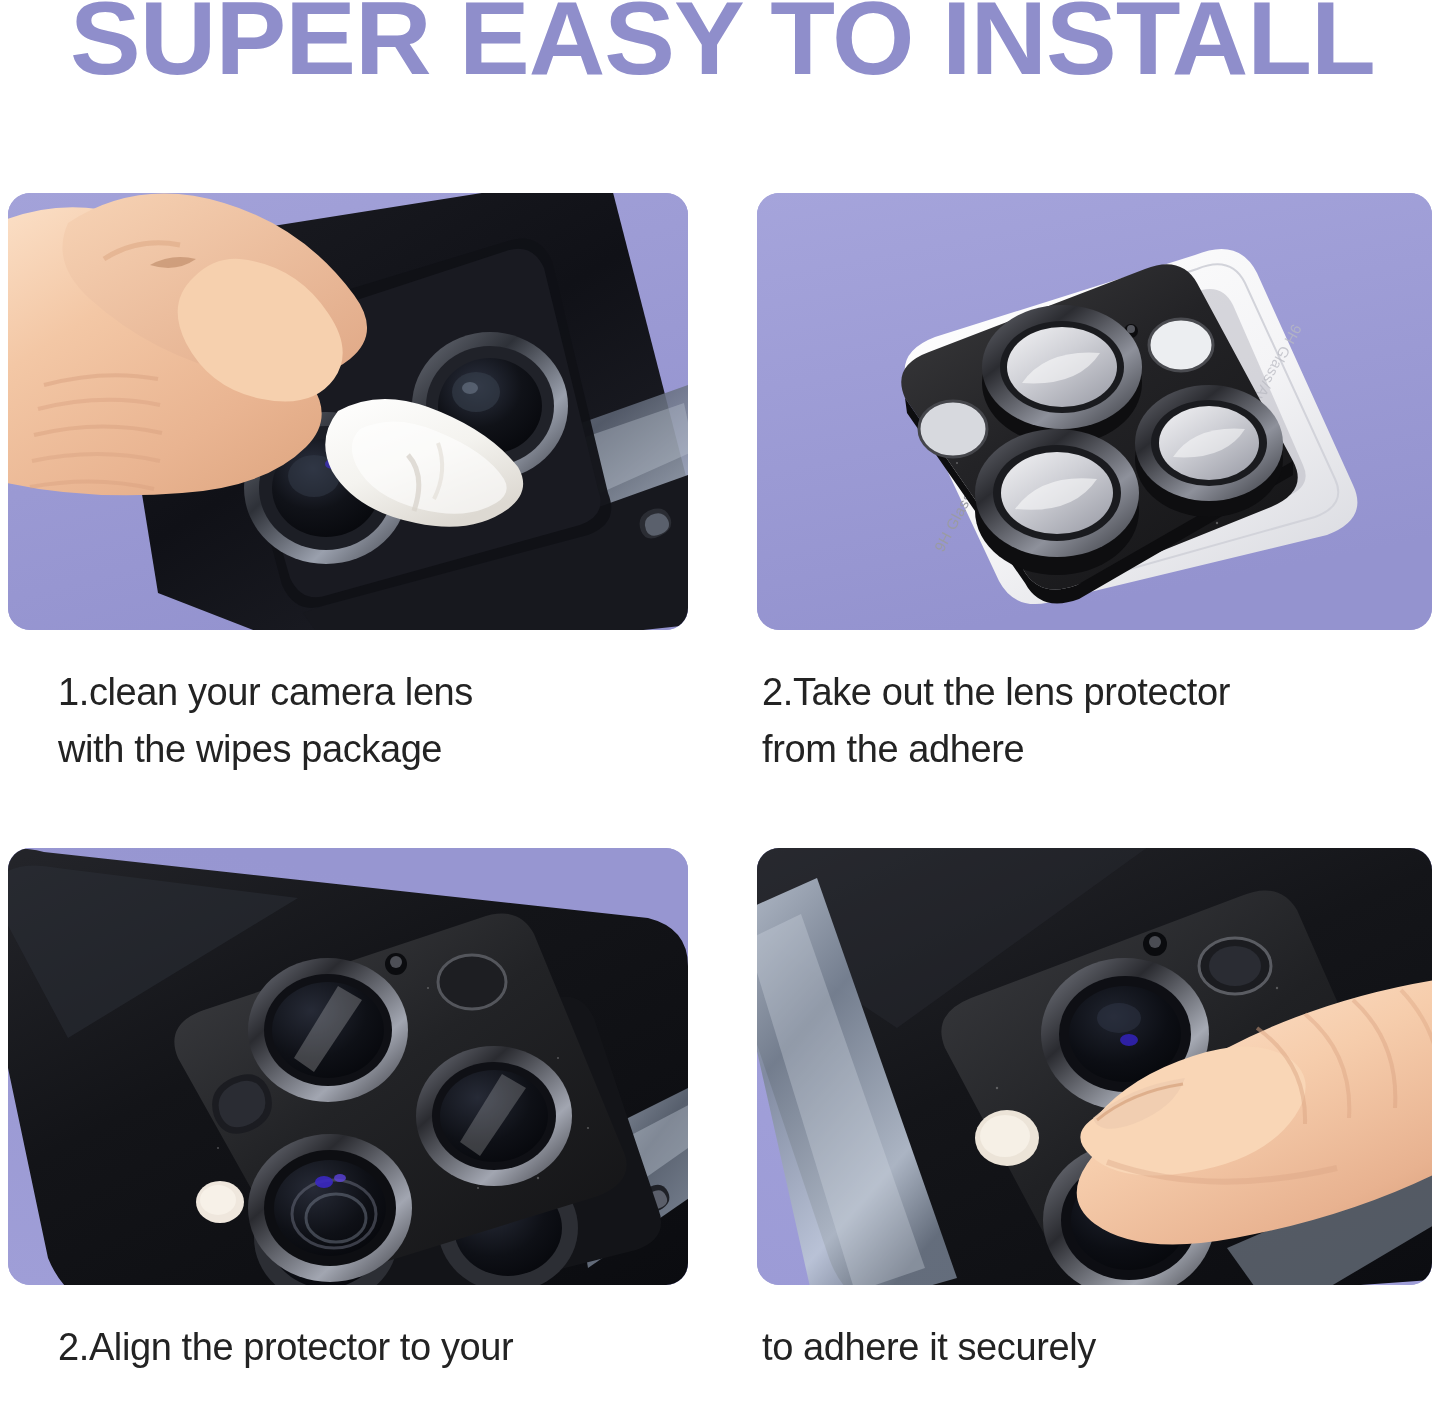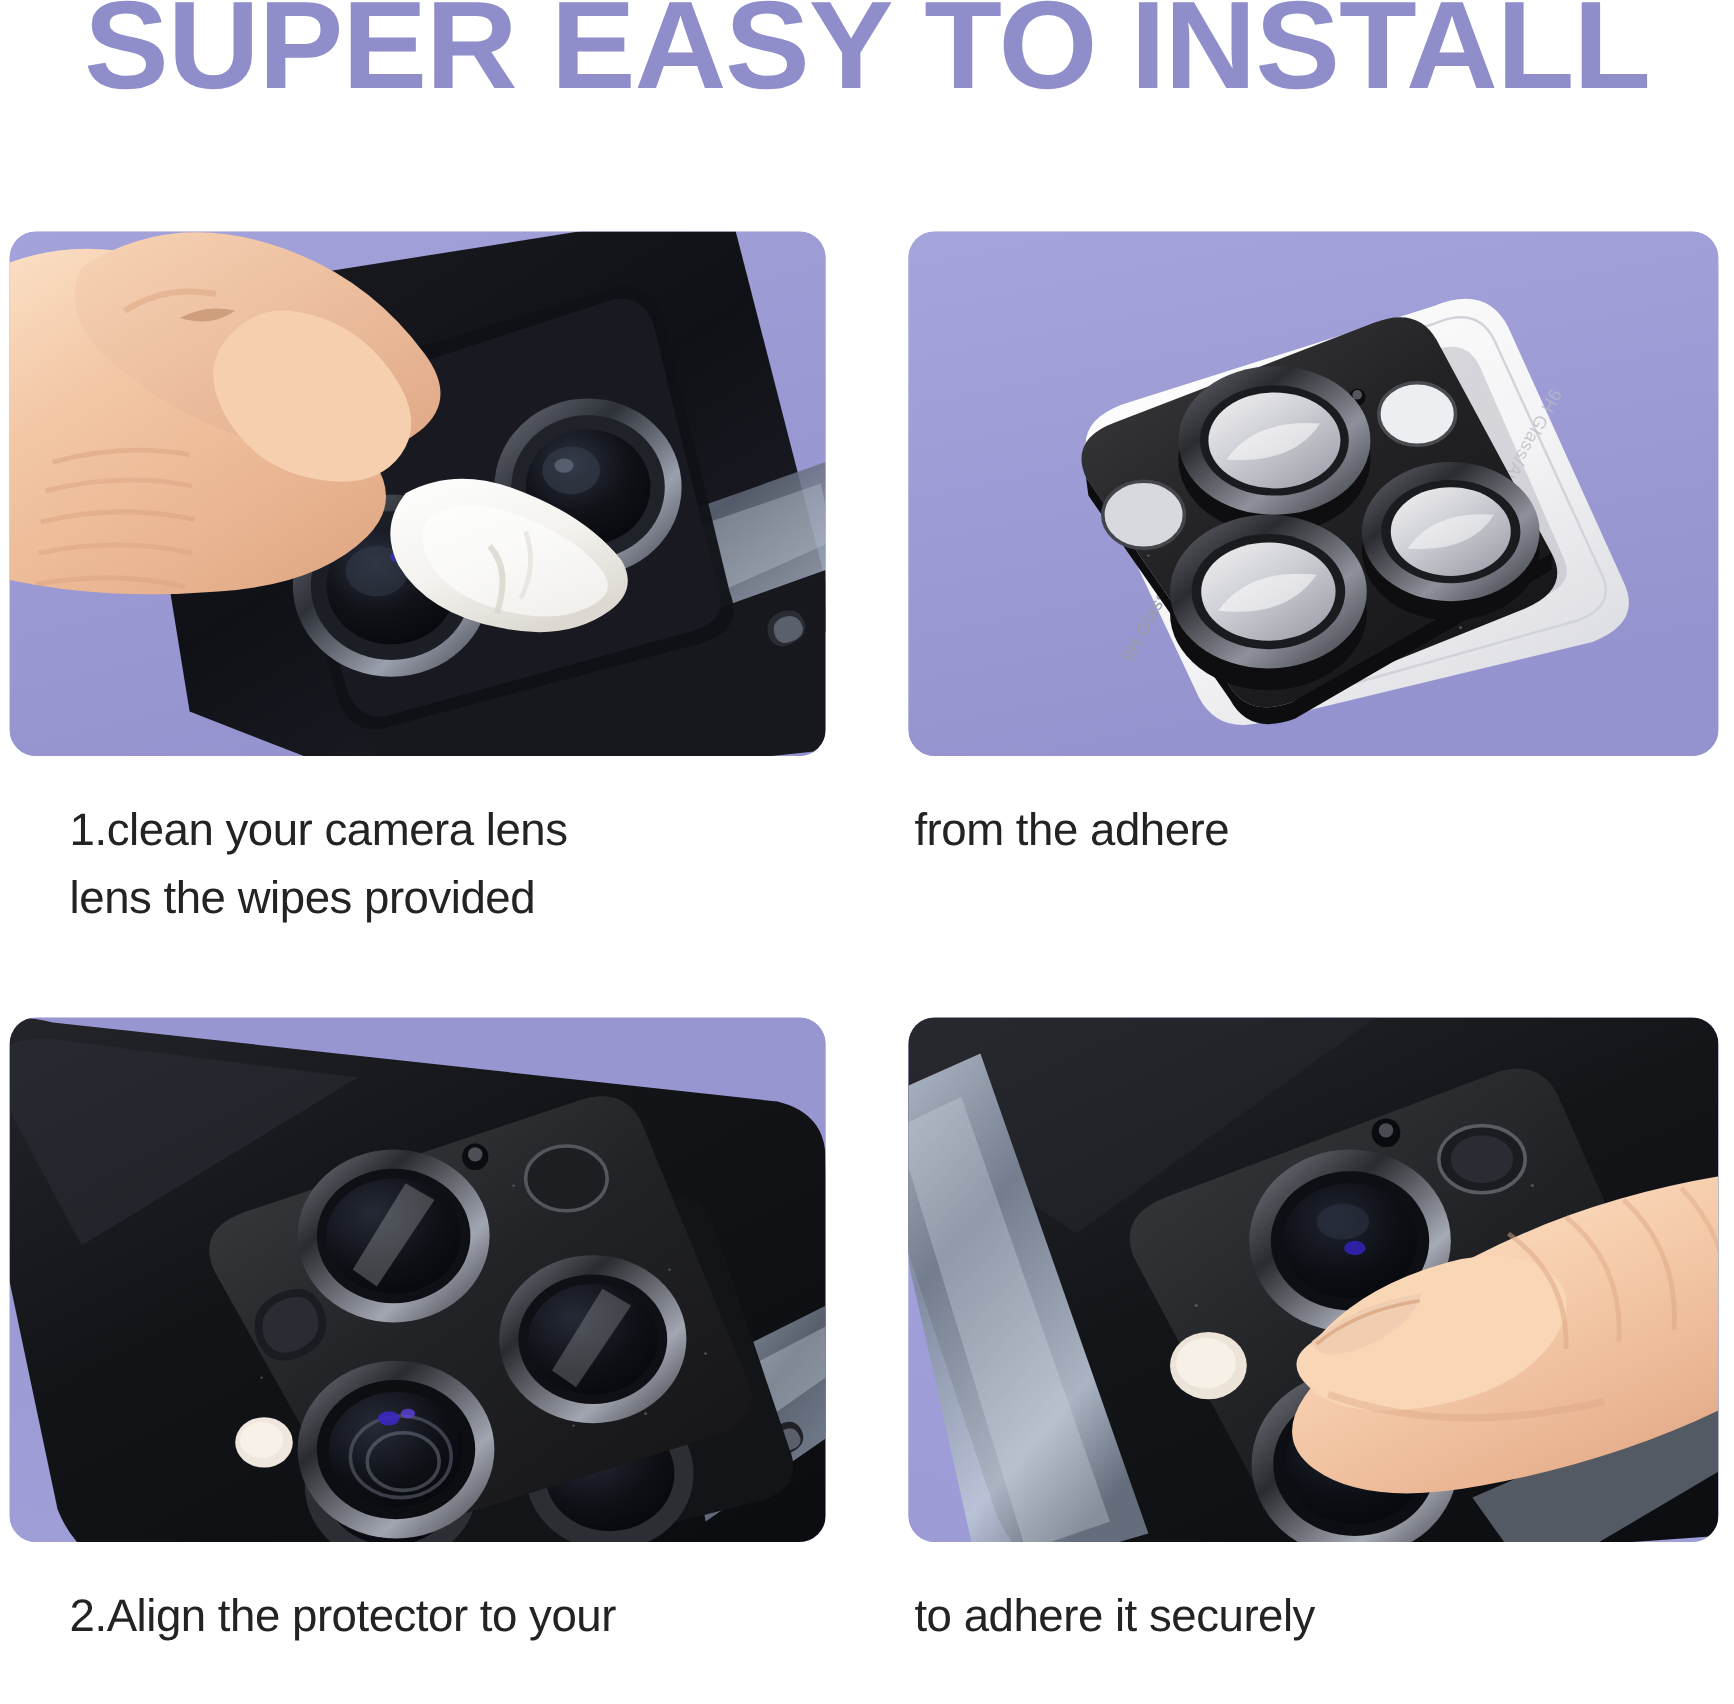--- a/index.html
+++ b/index.html
@@ -522,23 +522,24 @@
         <path d="M596 152 q46 42 42 108" stroke="#d79e7c" stroke-width="4" fill="none" opacity="0.4"></path>
         <path d="M644 142 q42 44 40 106" stroke="#d79e7c" stroke-width="4" fill="none" opacity="0.35"></path>
 
         <path d="M350 314 q100 36 230 6" stroke="#d8a180" stroke-width="6" fill="none" opacity="0.35"></path>
       </g>
     </svg>
   </div>
 
   <div class="caption" id="c1">
     <div>1.clean your camera lens</div>
-    <div>lens the wipes provided</div>
+    <div>with the wipes package</div>
   </div>
   <div class="caption" id="c2">
+    <div>2.Take out the lens protector</div>
     <div>from the adhere</div>
   </div>
   <div class="caption" id="c3">
     <div>2.Align the protector to your</div>
   </div>
   <div class="caption" id="c4">
     <div>to adhere it securely</div>
   </div>
 
 </div>

